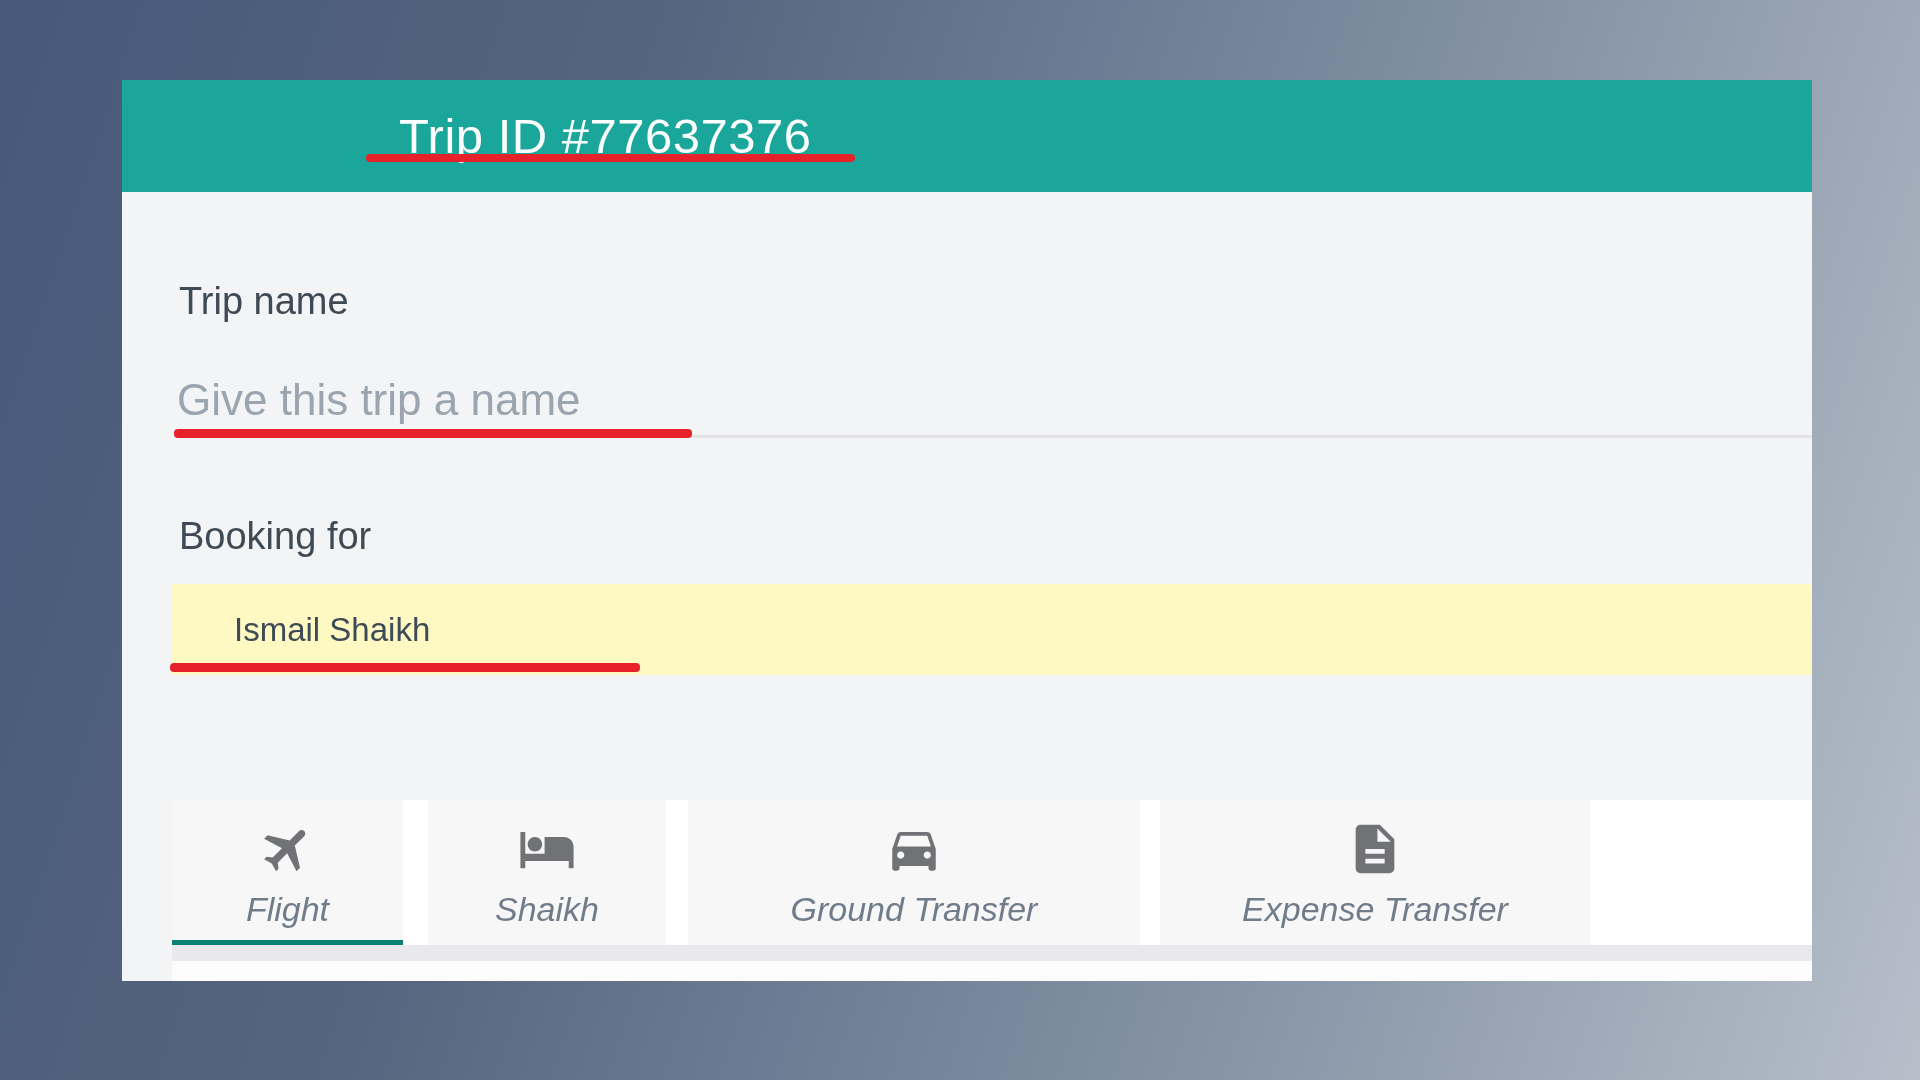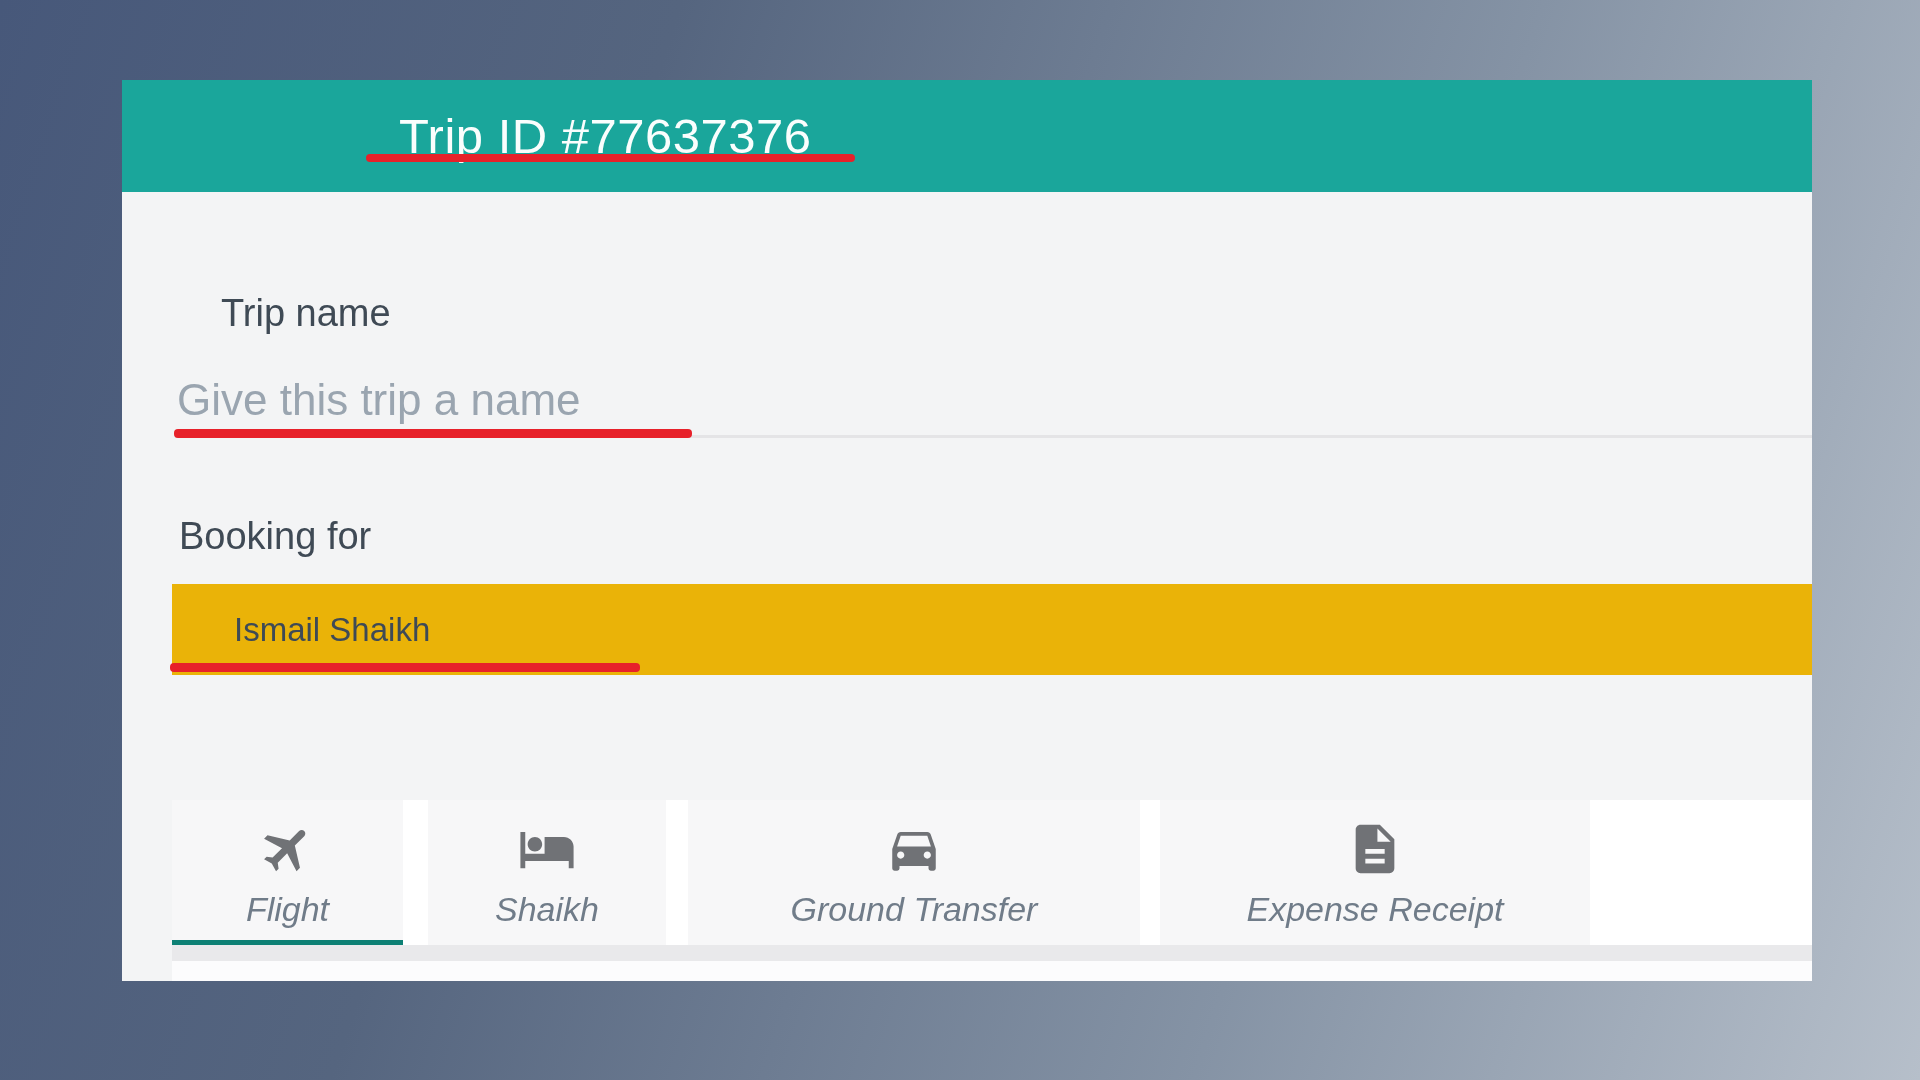--- a/index.html
+++ b/index.html
@@ -25,33 +25,33 @@
   .red-line {
     position: absolute; background: var(--red, #e7212a); border-radius: 4px;
   }
   .line1 { left: 244px; top: 74px;  width: 489px; height: 8px; }
   .line2 { left: 52px;  top: 349px; width: 518px; height: 9px; z-index: 3; }
   .line3 { left: 48px;  top: 583px; width: 470px; height: 9px; z-index: 3; }
   .field-label {
     position: absolute; left: 57px;
     color: #3f4a55; font-size: 38px;
   }
-  .trip-name-label { top: 212px; margin-left: 42px; }
+  .trip-name-label { top: 200px; }
   .booking-for-label { top: 435px; }
   .trip-name-input {
     position: absolute; left: 53px; top: 285px; width: 1637px; height: 73px;
     border: none; outline: none; background: transparent;
     border-bottom: 3px solid #e4e4e6;
     font-family: "Liberation Sans", sans-serif;
     font-size: 44px; color: #14532d; padding: 0 2px;
   }
   .trip-name-input::placeholder { color: #9aa5b0; opacity: 1; }
   .booking-box {
     position: absolute; left: 50px; top: 504px; width: 1640px; height: 91px;
-    background: #eab308; display: flex; align-items: center;
+    background: #fef9c3; display: flex; align-items: center;
     cursor: pointer;
   }
   .booking-box span { margin-left: 62px; font-size: 33px; color: #3e4a56; }
   .tabbar {
     position: absolute; left: 50px; top: 720px; width: 1640px; height: 145px;
     background: #ffffff; display: flex;
   }
   .tab {
     position: absolute; top: 0; height: 145px; background: #f7f7f8;
     display: flex; flex-direction: column; align-items: center;
@@ -130,21 +130,21 @@
       <div class="tab-label">Ground Transfer</div>
 
     </div>
 
     <div class="tab tab-expense">
       <div class="icon">
         <svg width="58" height="58" viewBox="0 0 24 24">
           <path d="M14 2H6c-1.1 0-1.99.9-1.99 2L4 20c0 1.1.89 2 1.99 2H18c1.1 0 2-.9 2-2V8l-6-6zm2 16H8v-2h8v2zm0-4H8v-2h8v2zm-3-5V3.5L18.5 9H13z"></path>
         </svg>
       </div>
-      <div class="tab-label">Expense Receipt</div>
+      <div class="tab-label">Expense Transfer</div>
 
     </div>
 
   </div>
 
   <div class="strip-gray"></div>
   <div class="strip-white"></div>
 
 </div>
 

